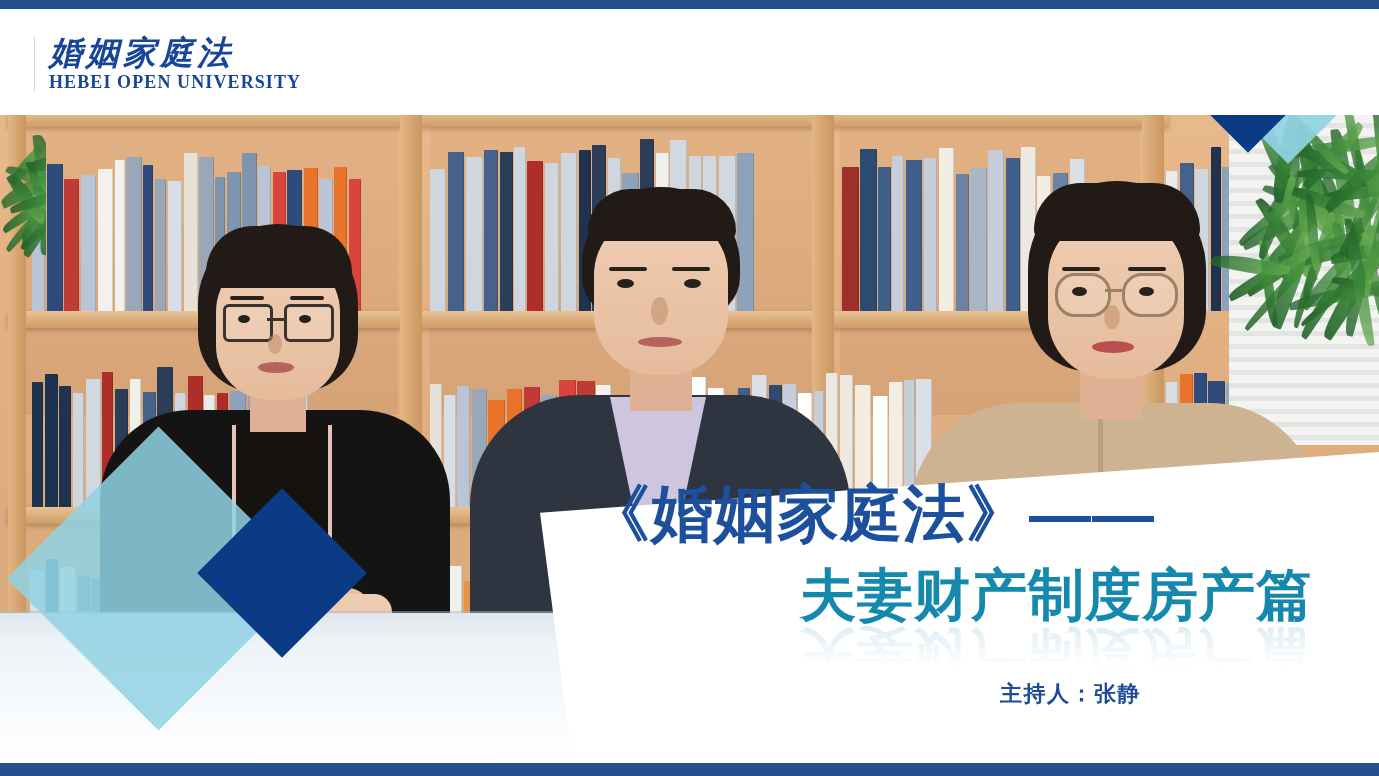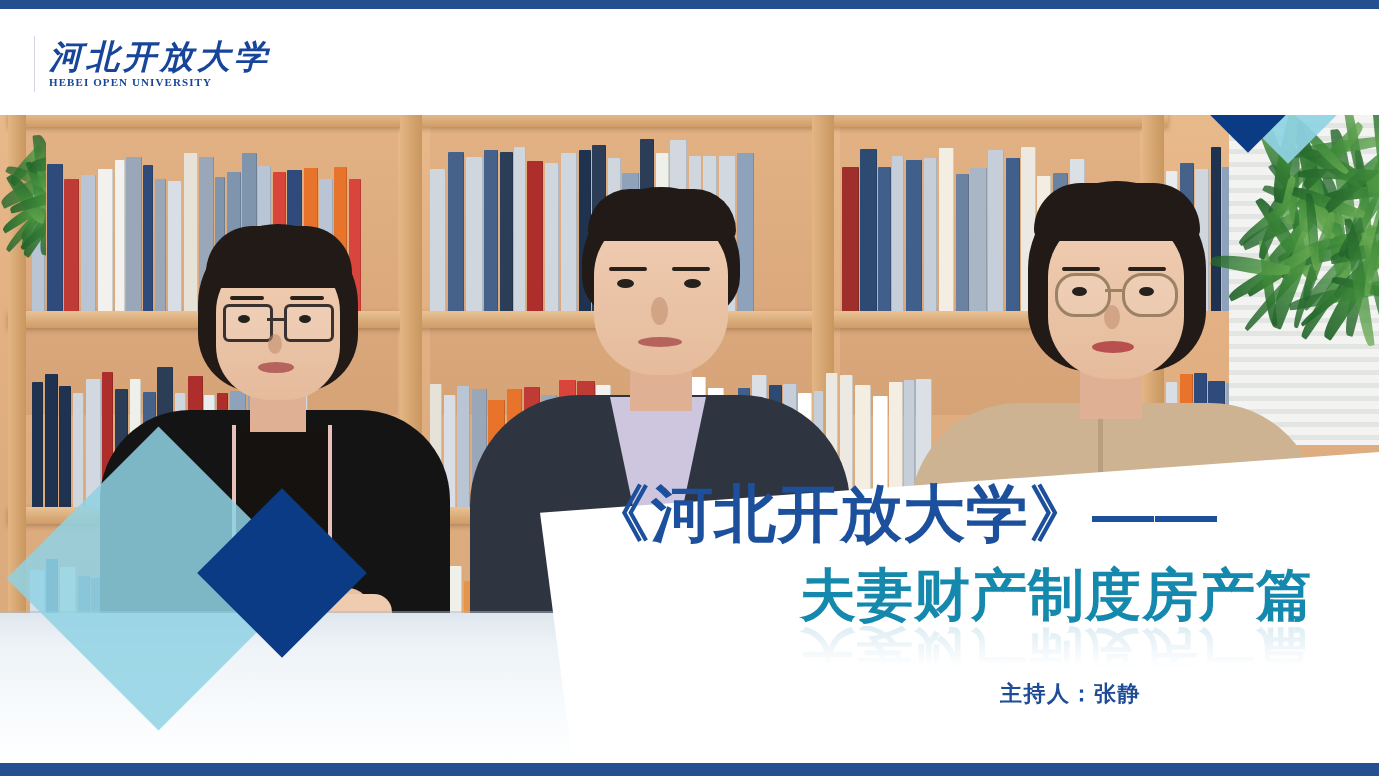--- a/index.html
+++ b/index.html
@@ -13,21 +13,21 @@
   .rail.bottom{bottom:0;height:13px;}
 
   
   .header{position:absolute;left:0;top:9px;width:100%;height:106px;background:#fff;z-index:30;}
   .logo-wrap{position:absolute;left:24px;top:18px;display:flex;align-items:center;height:74px;}
   .logo-mark{width:74px;height:74px;position:relative;flex:0 0 auto;}
   .logo-divider{width:1px;height:56px;background:#d3d8e0;margin:0 14px 0 10px;flex:0 0 auto;}
   .logo-text{display:flex;flex-direction:column;justify-content:center;}
   .logo-cn{font-size:33px;line-height:1.08;font-weight:700;color:#16459a;letter-spacing:4px;
            font-family:"DejaVu Serif","Liberation Serif",serif;font-style:italic;white-space:nowrap;}
-  .logo-en{font-size:11px;line-height:1.2;font-weight:700;color:#16459a;letter-spacing:1.1px;
+  .logo-en{font-size:18px;line-height:1.2;font-weight:700;color:#16459a;letter-spacing:1.1px;
            font-family:"Liberation Serif","DejaVu Serif",serif;white-space:nowrap;margin-top:1px;}
 
   
   .photo{position:absolute;left:0;top:115px;width:100%;height:648px;overflow:hidden;background:#c89a68;}
 
   
   .wall{position:absolute;inset:0;
     background:linear-gradient(180deg,#e8b98a 0%,#e3b184 28%,#dcab7e 60%,#d9a97c 100%);}
   .shelf-board{position:absolute;background:linear-gradient(180deg,#e9c295,#cf9c66);box-shadow:0 2px 5px rgba(90,55,20,.33);}
   .shelf-upright{position:absolute;background:linear-gradient(90deg,#e3b684,#c9965f);}
@@ -412,33 +412,33 @@
 
   <div class="dia" style="left:1245px;top:60px;width:86px;height:86px;background:#8fd2e4;opacity:.92;z-index:22;"></div>
   <div class="dia" style="left:1217px;top:78px;width:62px;height:62px;background:#0b3b84;z-index:23;"></div>
 
   <div class="dia" style="left:51px;top:471px;width:215px;height:215px;background:#8fd2e4;opacity:.85;z-index:22;"></div>
   <div class="dia" style="left:222px;top:513px;width:120px;height:120px;background:#0b3b84;z-index:23;"></div>
 
   <div class="panel" style="left:540px;top:452px;width:839px;height:311px;"></div>
 
   <div class="title-block" style="left:588px;top:483px;">
-    <div class="t-line1">《河北开放大学》——</div>
+    <div class="t-line1">《婚姻家庭法》——</div>
     <div class="t-line2" style="margin-top:22px;margin-left:212px;">夫妻财产制度房产篇</div>
     <div class="t-reflect" style="margin-top:3px;margin-left:212px;">夫妻财产制度房产篇</div>
   </div>
 
   <div class="credits" style="left:1000px;top:678px;">
     <div>主持人：张静</div>
   </div>
 
   <div class="header">
     <div class="logo-wrap">
       <div class="logo-divider"></div>
       <div class="logo-text">
-        <div class="logo-cn">河北开放大学</div>
+        <div class="logo-cn">婚姻家庭法</div>
         <div class="logo-en">HEBEI OPEN UNIVERSITY</div>
       </div>
     </div>
   </div>
 
   <div class="rail bottom"></div>
 </div>
 
 </body></html>

